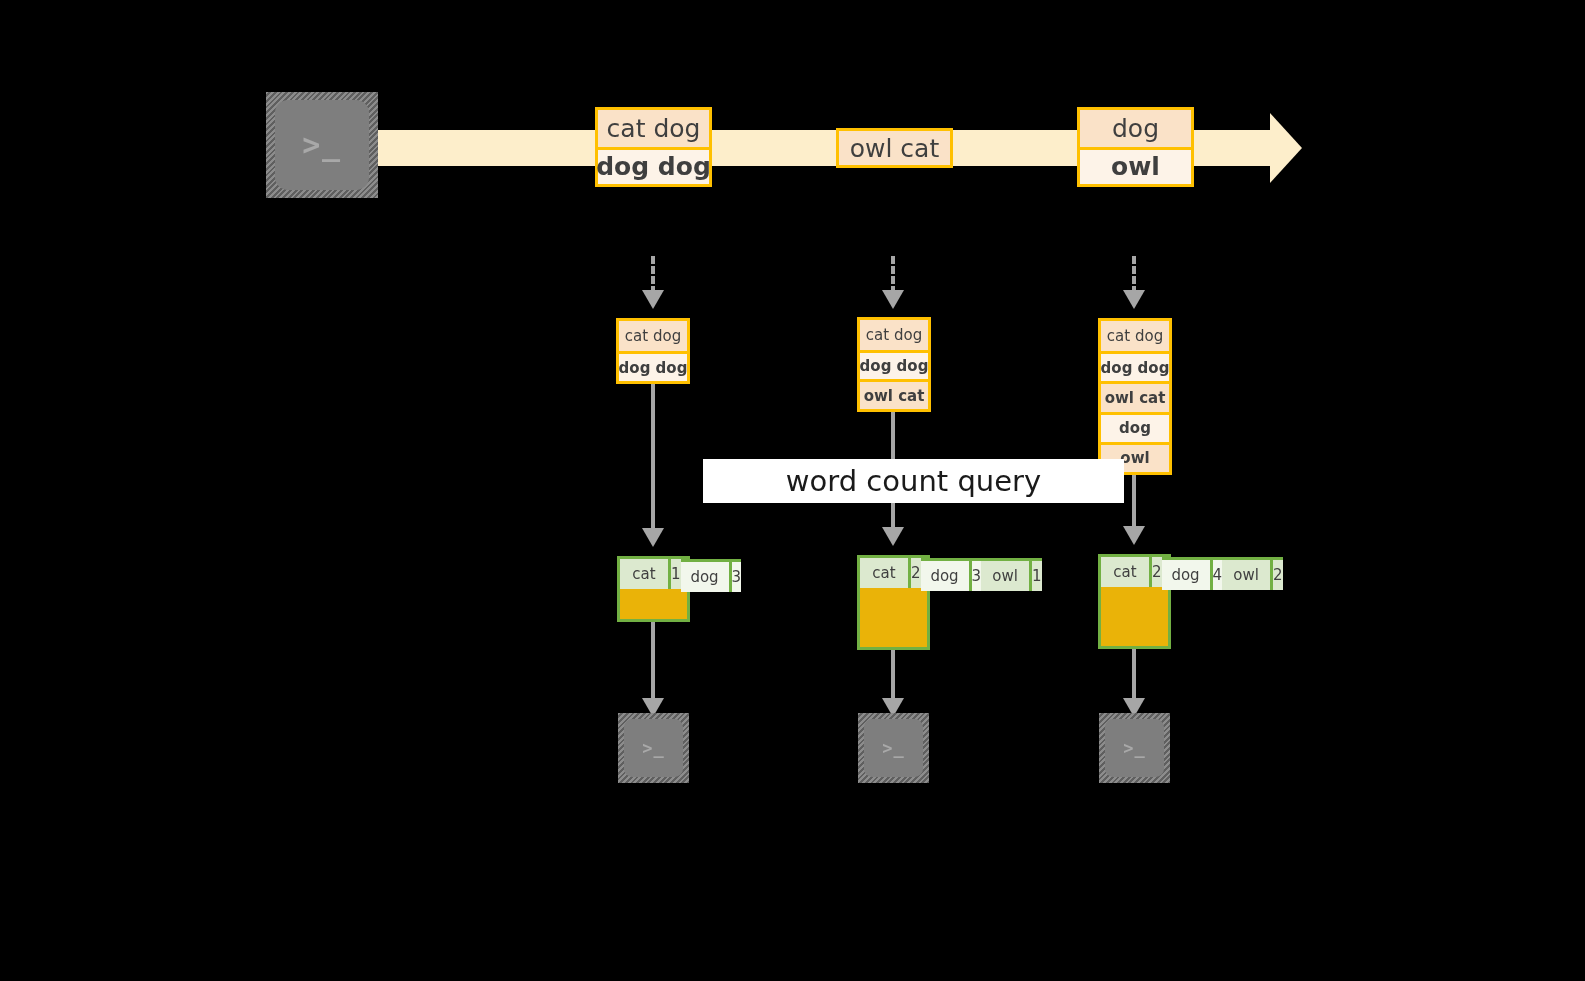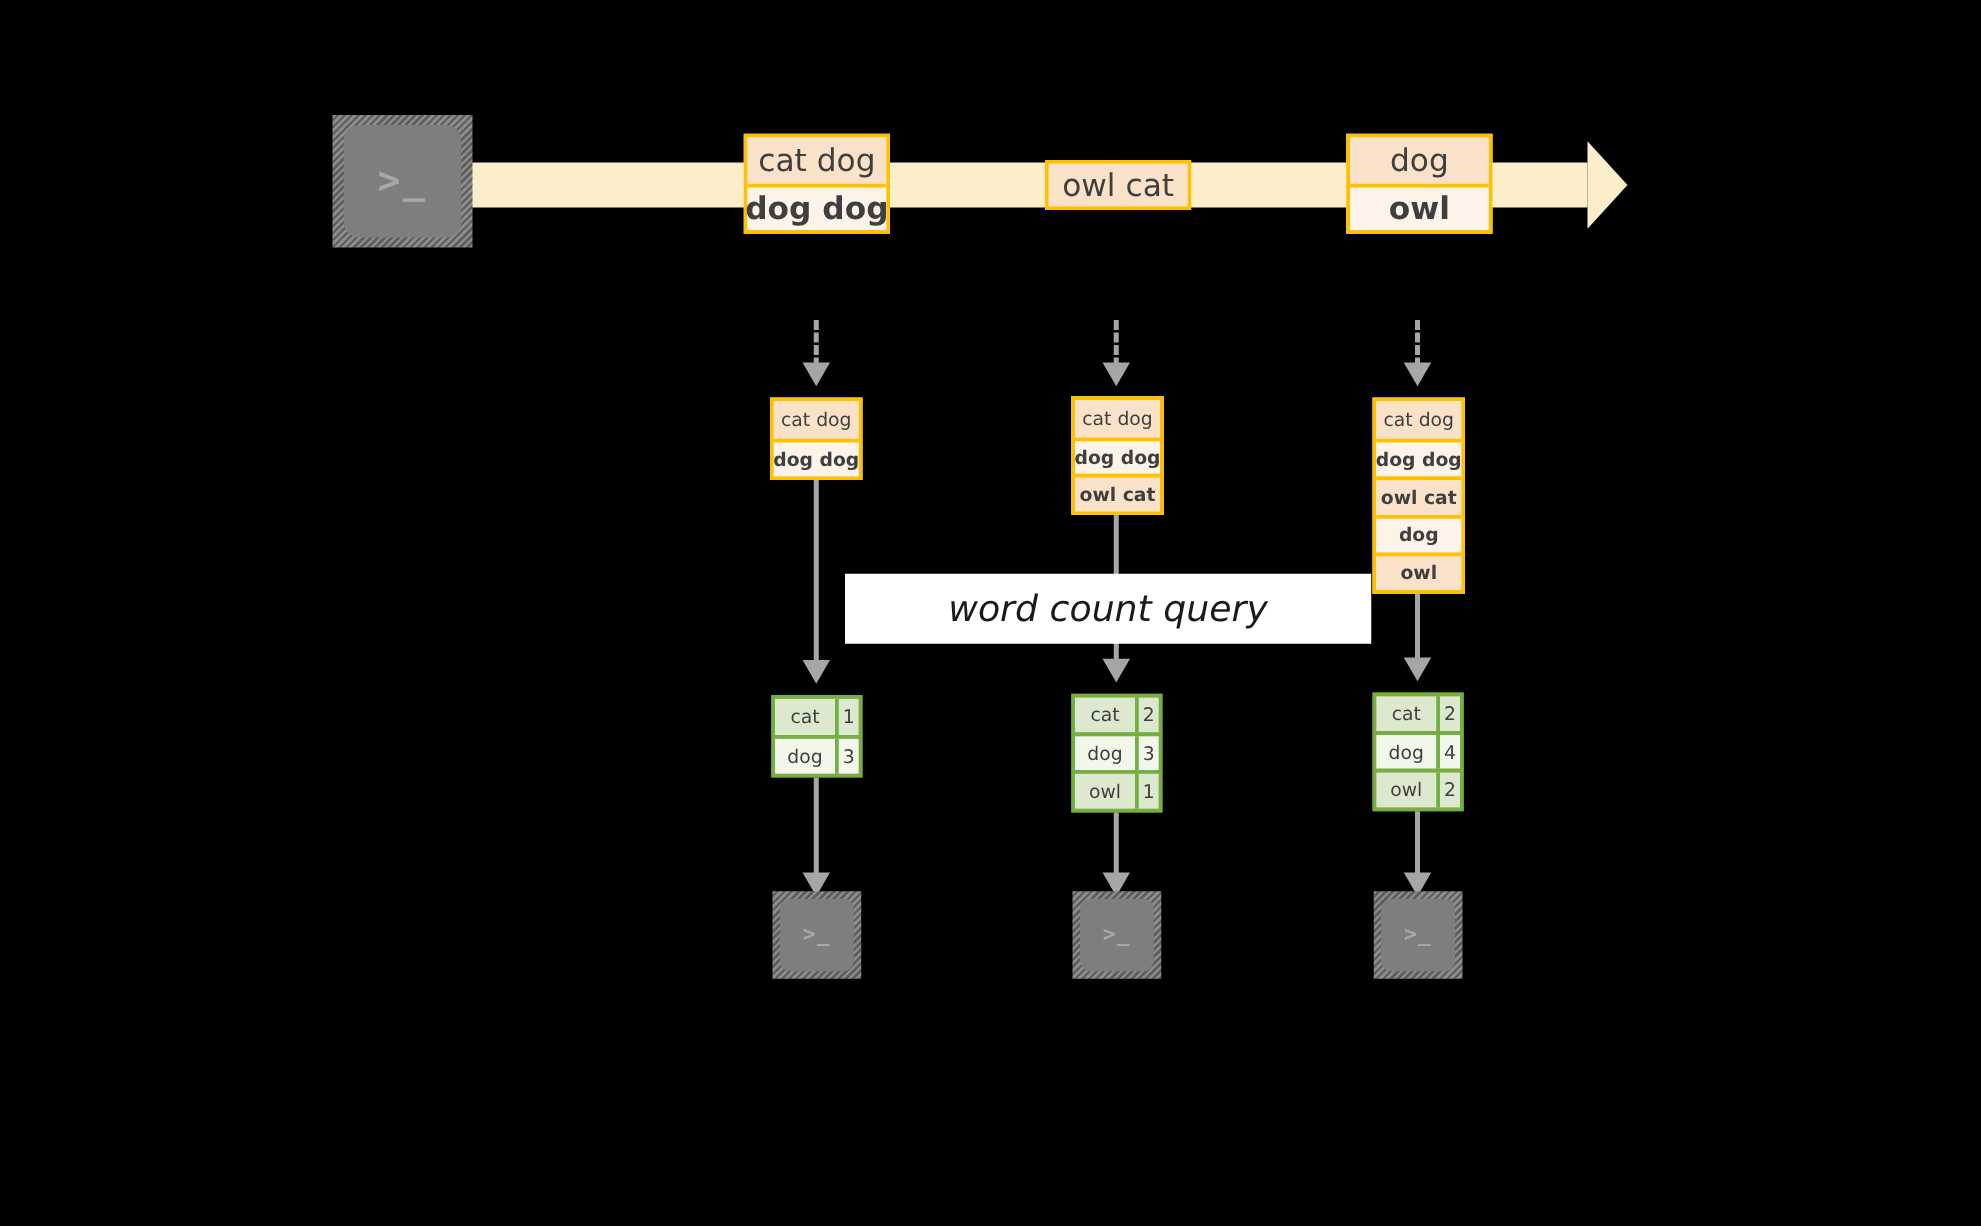--- a/index.html
+++ b/index.html
@@ -86,22 +86,22 @@
 
   .msgbox.stream-msg .row { font-size: 25px; height: 38px; }
   .msgbox.state-msg .row { font-size: 15px; height: 30px; }
 
   
   .restable {
     position: absolute;
     border: 3px solid #72b043;
     box-sizing: border-box;
     display: flex;
-    flex-direction: column;
-    background: #a16207;
+    flex-direction: row;
+    background: #eab308;
   }
   .restable .trow {
     display: flex;
     flex: 1 1 auto;
     height: 30px;
   }
   .restable .trow + .trow { border-top: 3px solid #72b043; }
   .restable .cell {
     display: flex;
     align-items: center;
@@ -276,17 +276,17 @@
 
   <div class="vline" style="left:1132px; top:649px; height:56px;"></div>
   <div class="vhead" style="left:1123px; top:698px;"></div>
 
   <div class="terminal small" style="left:1099px; top:713px; width:71px; height:70px;">
     <div class="inner">
       <div class="prompt">&gt;_</div>
     </div>
   </div>
 
-  <div class="banner" style="left:676px; top:459px; width:421px; height:56px;font-style:italic;">
+  <div class="banner" style="left:703px; top:459px; width:421px; height:44px;">
     <span>word count query</span>
   </div>
 
 </div>
 
 </body></html>

